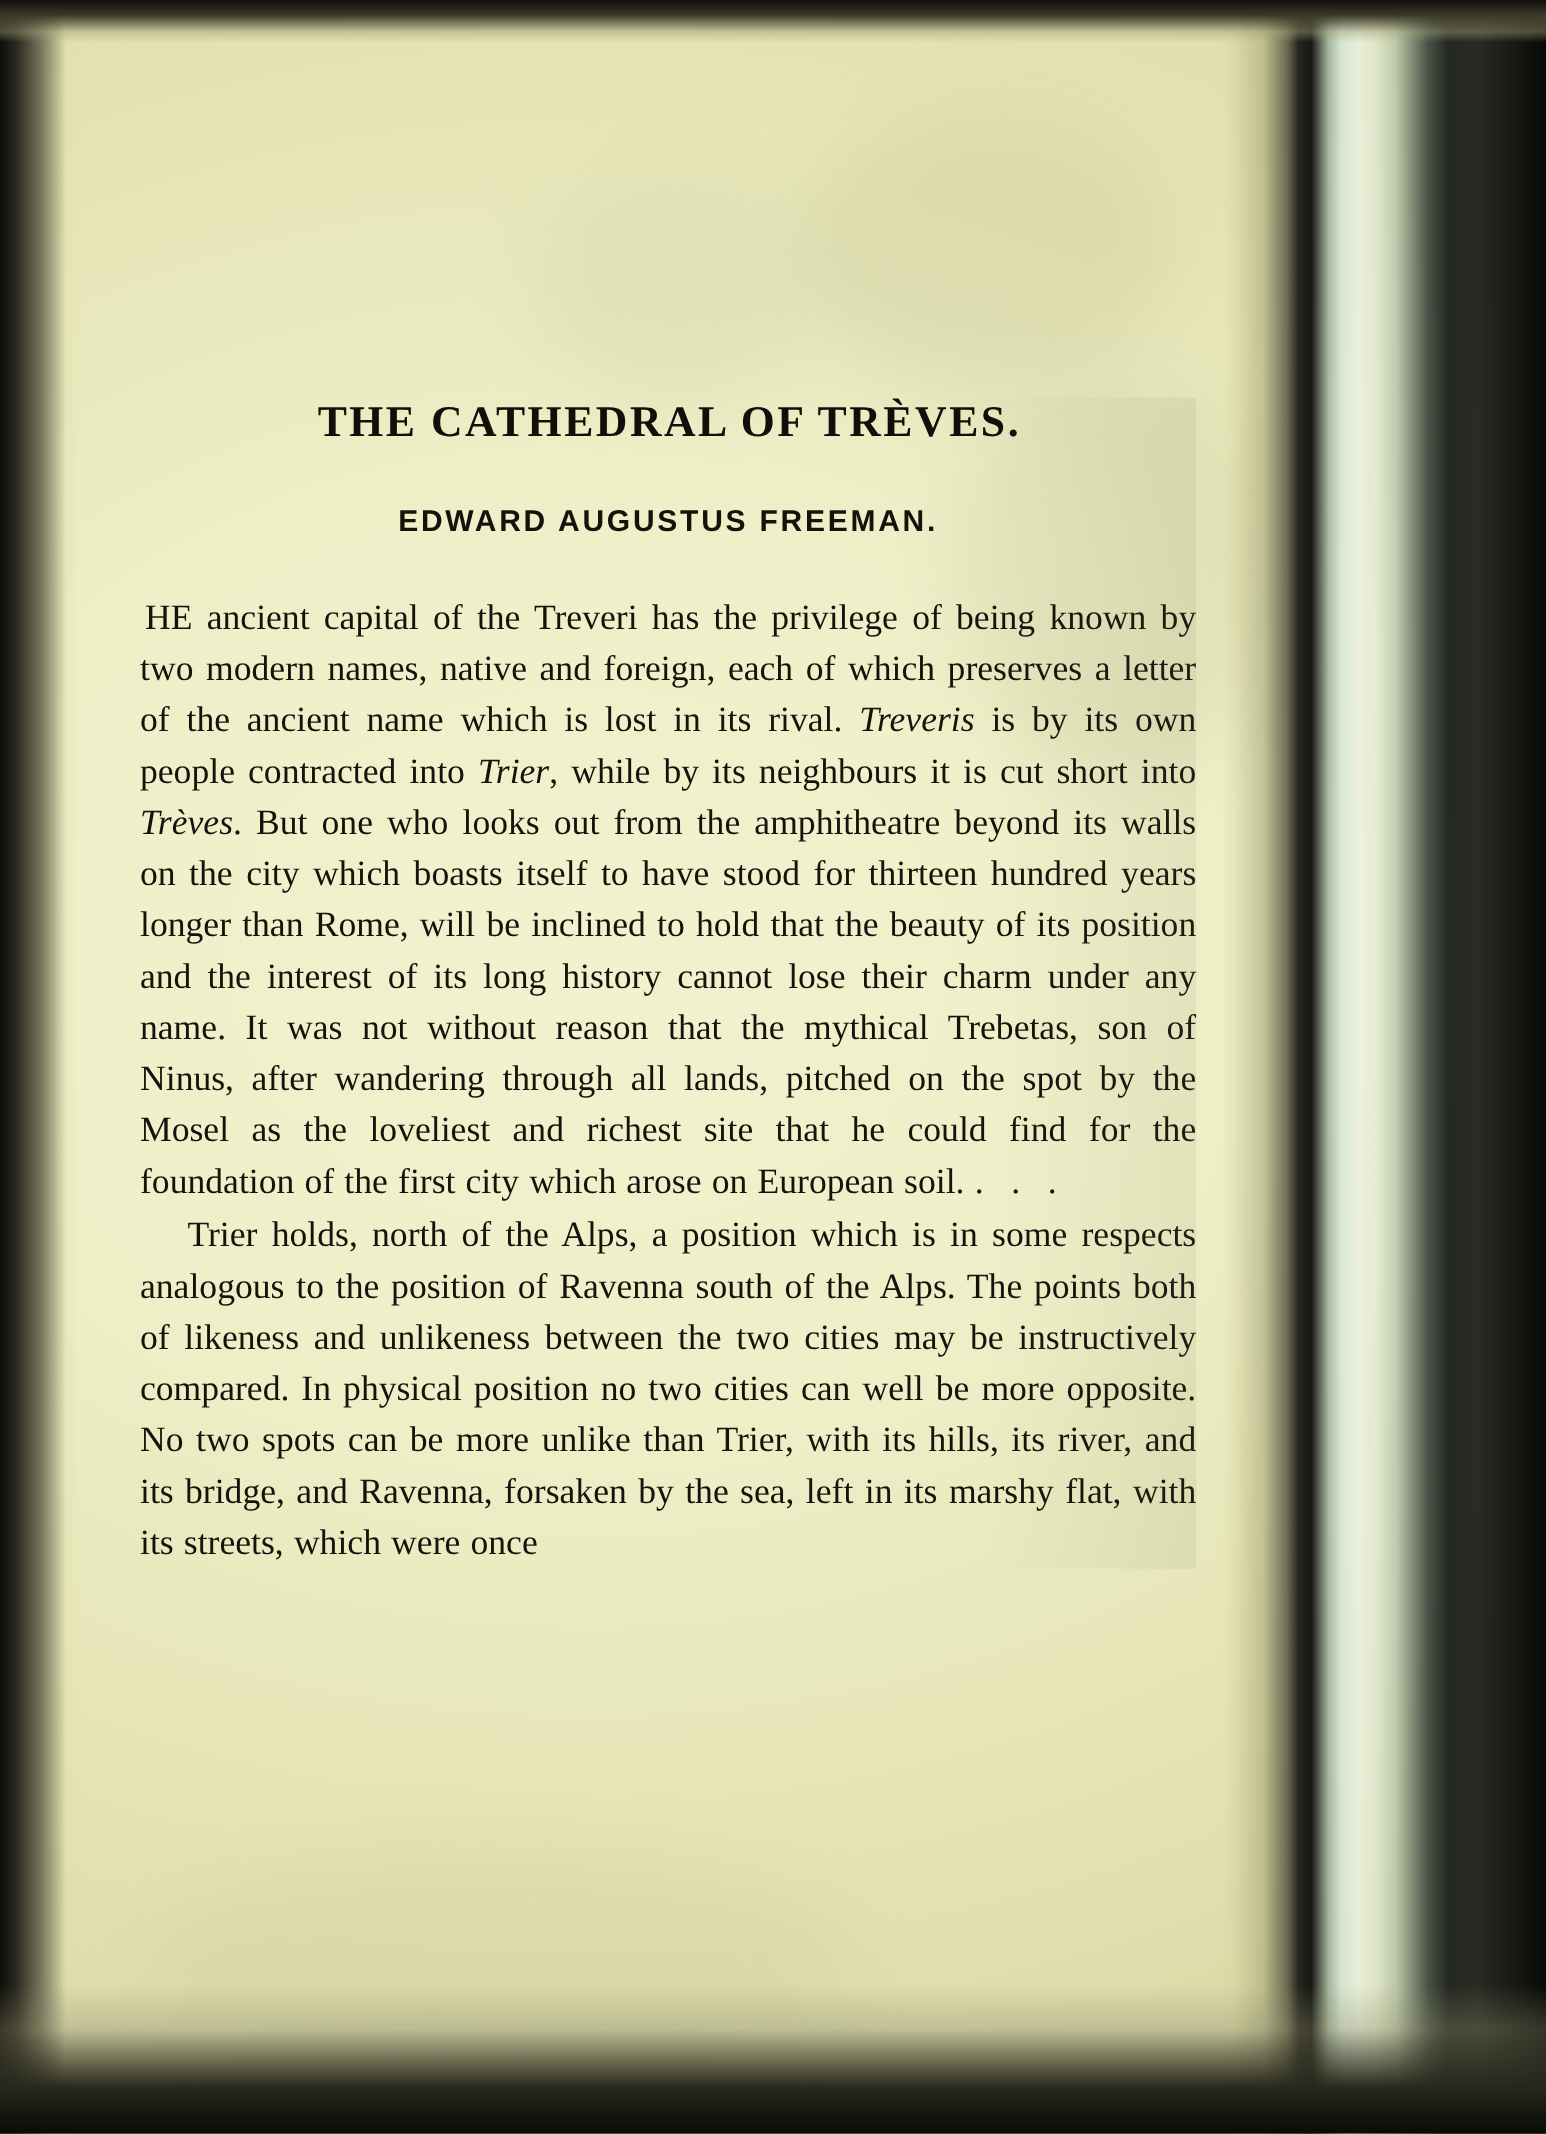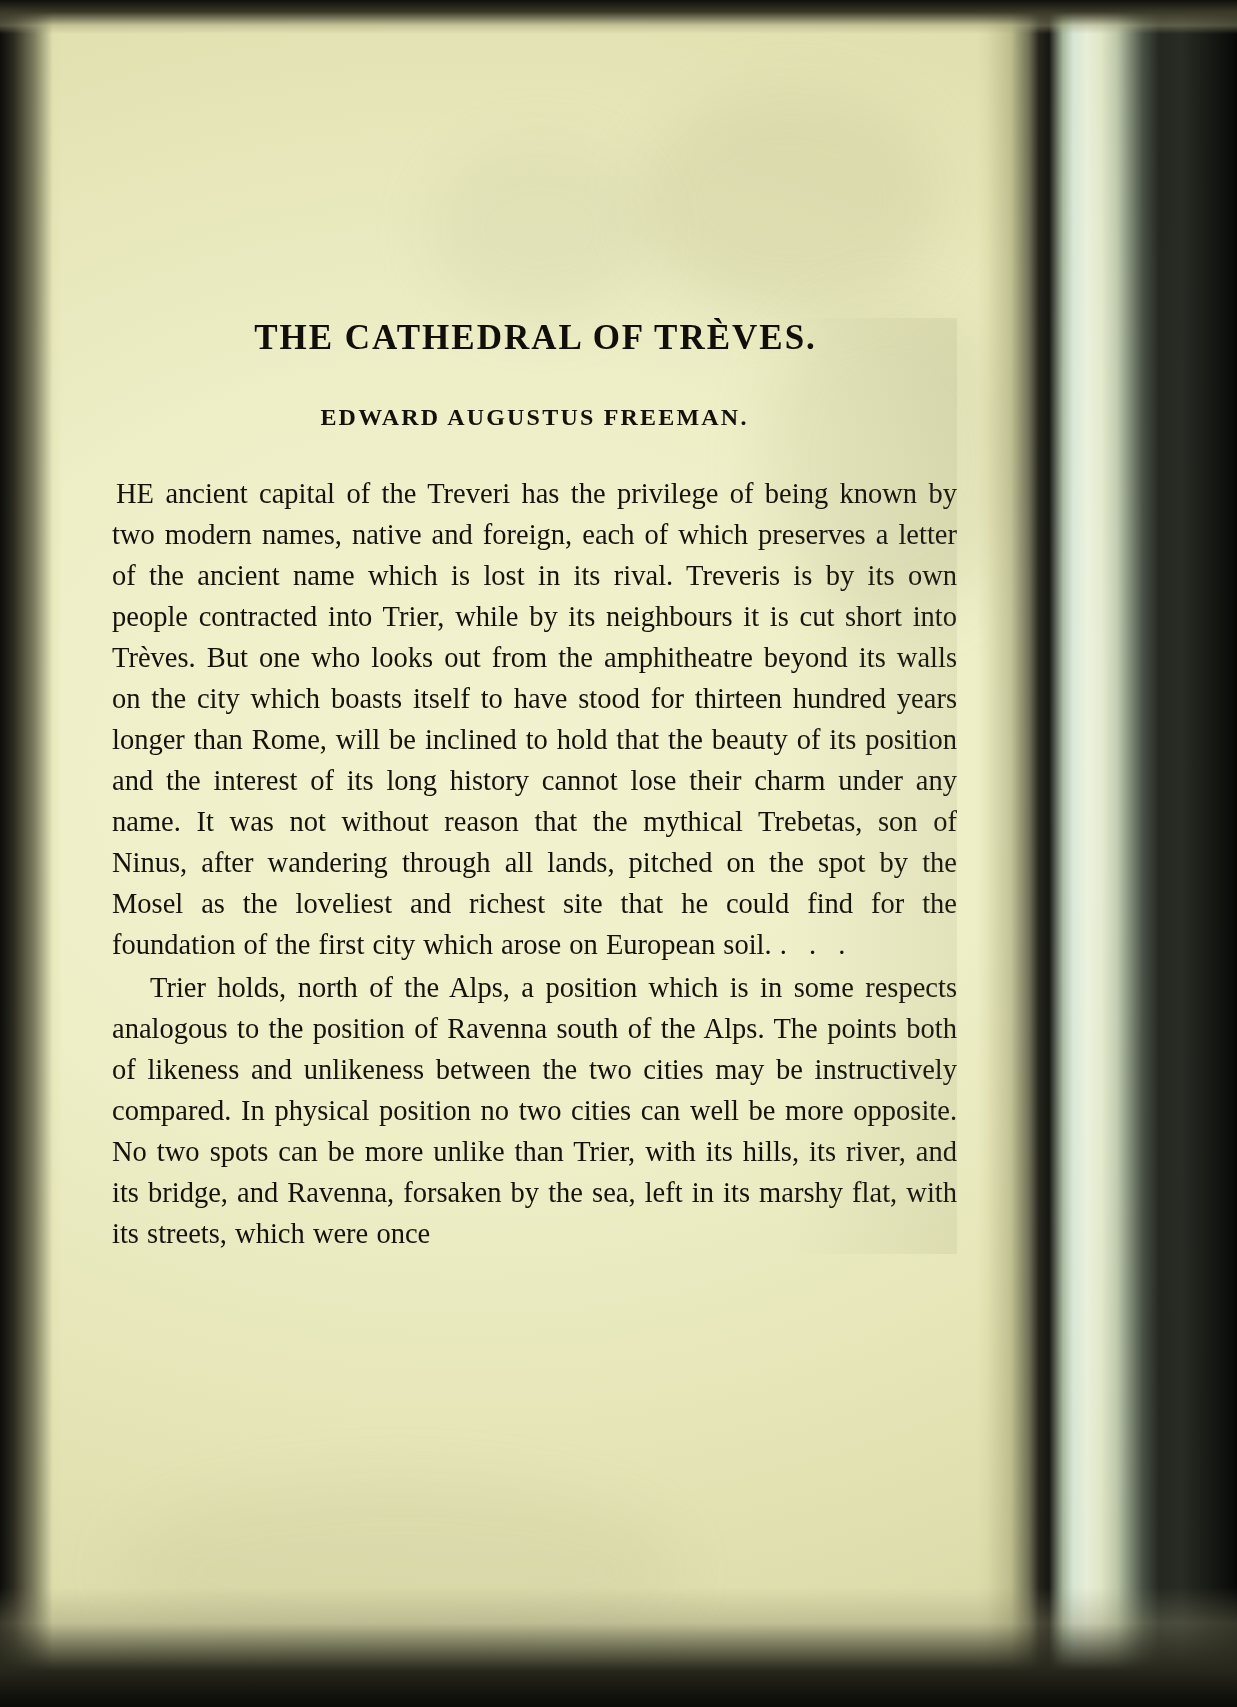--- a/index.html
+++ b/index.html
@@ -100,21 +100,21 @@
     font-family: "Liberation Serif", serif;
     font-size: 35px;
     font-weight: 700;
     letter-spacing: 2.0px;
     text-align: center;
     margin: 0 0 46px 0;
     text-indent: 2px;
     color: #100f0a;
   }
   h2.author {
-    font-family: Liberation Serif, serif;
+    font-family: Liberation Sans, sans-serif;
     font-size: 24px;
     font-weight: 700;
     letter-spacing: 2.2px;
     text-align: center;
     margin: 0 0 42px 0;
     color: #13120b;
   }
 
   p.body {
     font-size: 28.5px;
@@ -134,21 +134,21 @@
   .dropcap {
     float: left;
     font-family: "Liberation Serif", serif;
     font-size: 96px;
     line-height: 0.86;
     font-weight: 700;
     margin: 4px 4px 0 0;
     padding: 0;
     color: #100f09;
   }
-  .it { }
+  .it { font-style: italic; }
   .dots { letter-spacing: 7px; }
 
   
   .text-shade {
     position: absolute;
     right: 0; top: 0;
     width: 170px; height: 100%;
     z-index: 4;
     pointer-events: none;
     background: linear-gradient(to right, rgba(120,118,80,0) 0%, rgba(120,118,80,0.10) 100%);

